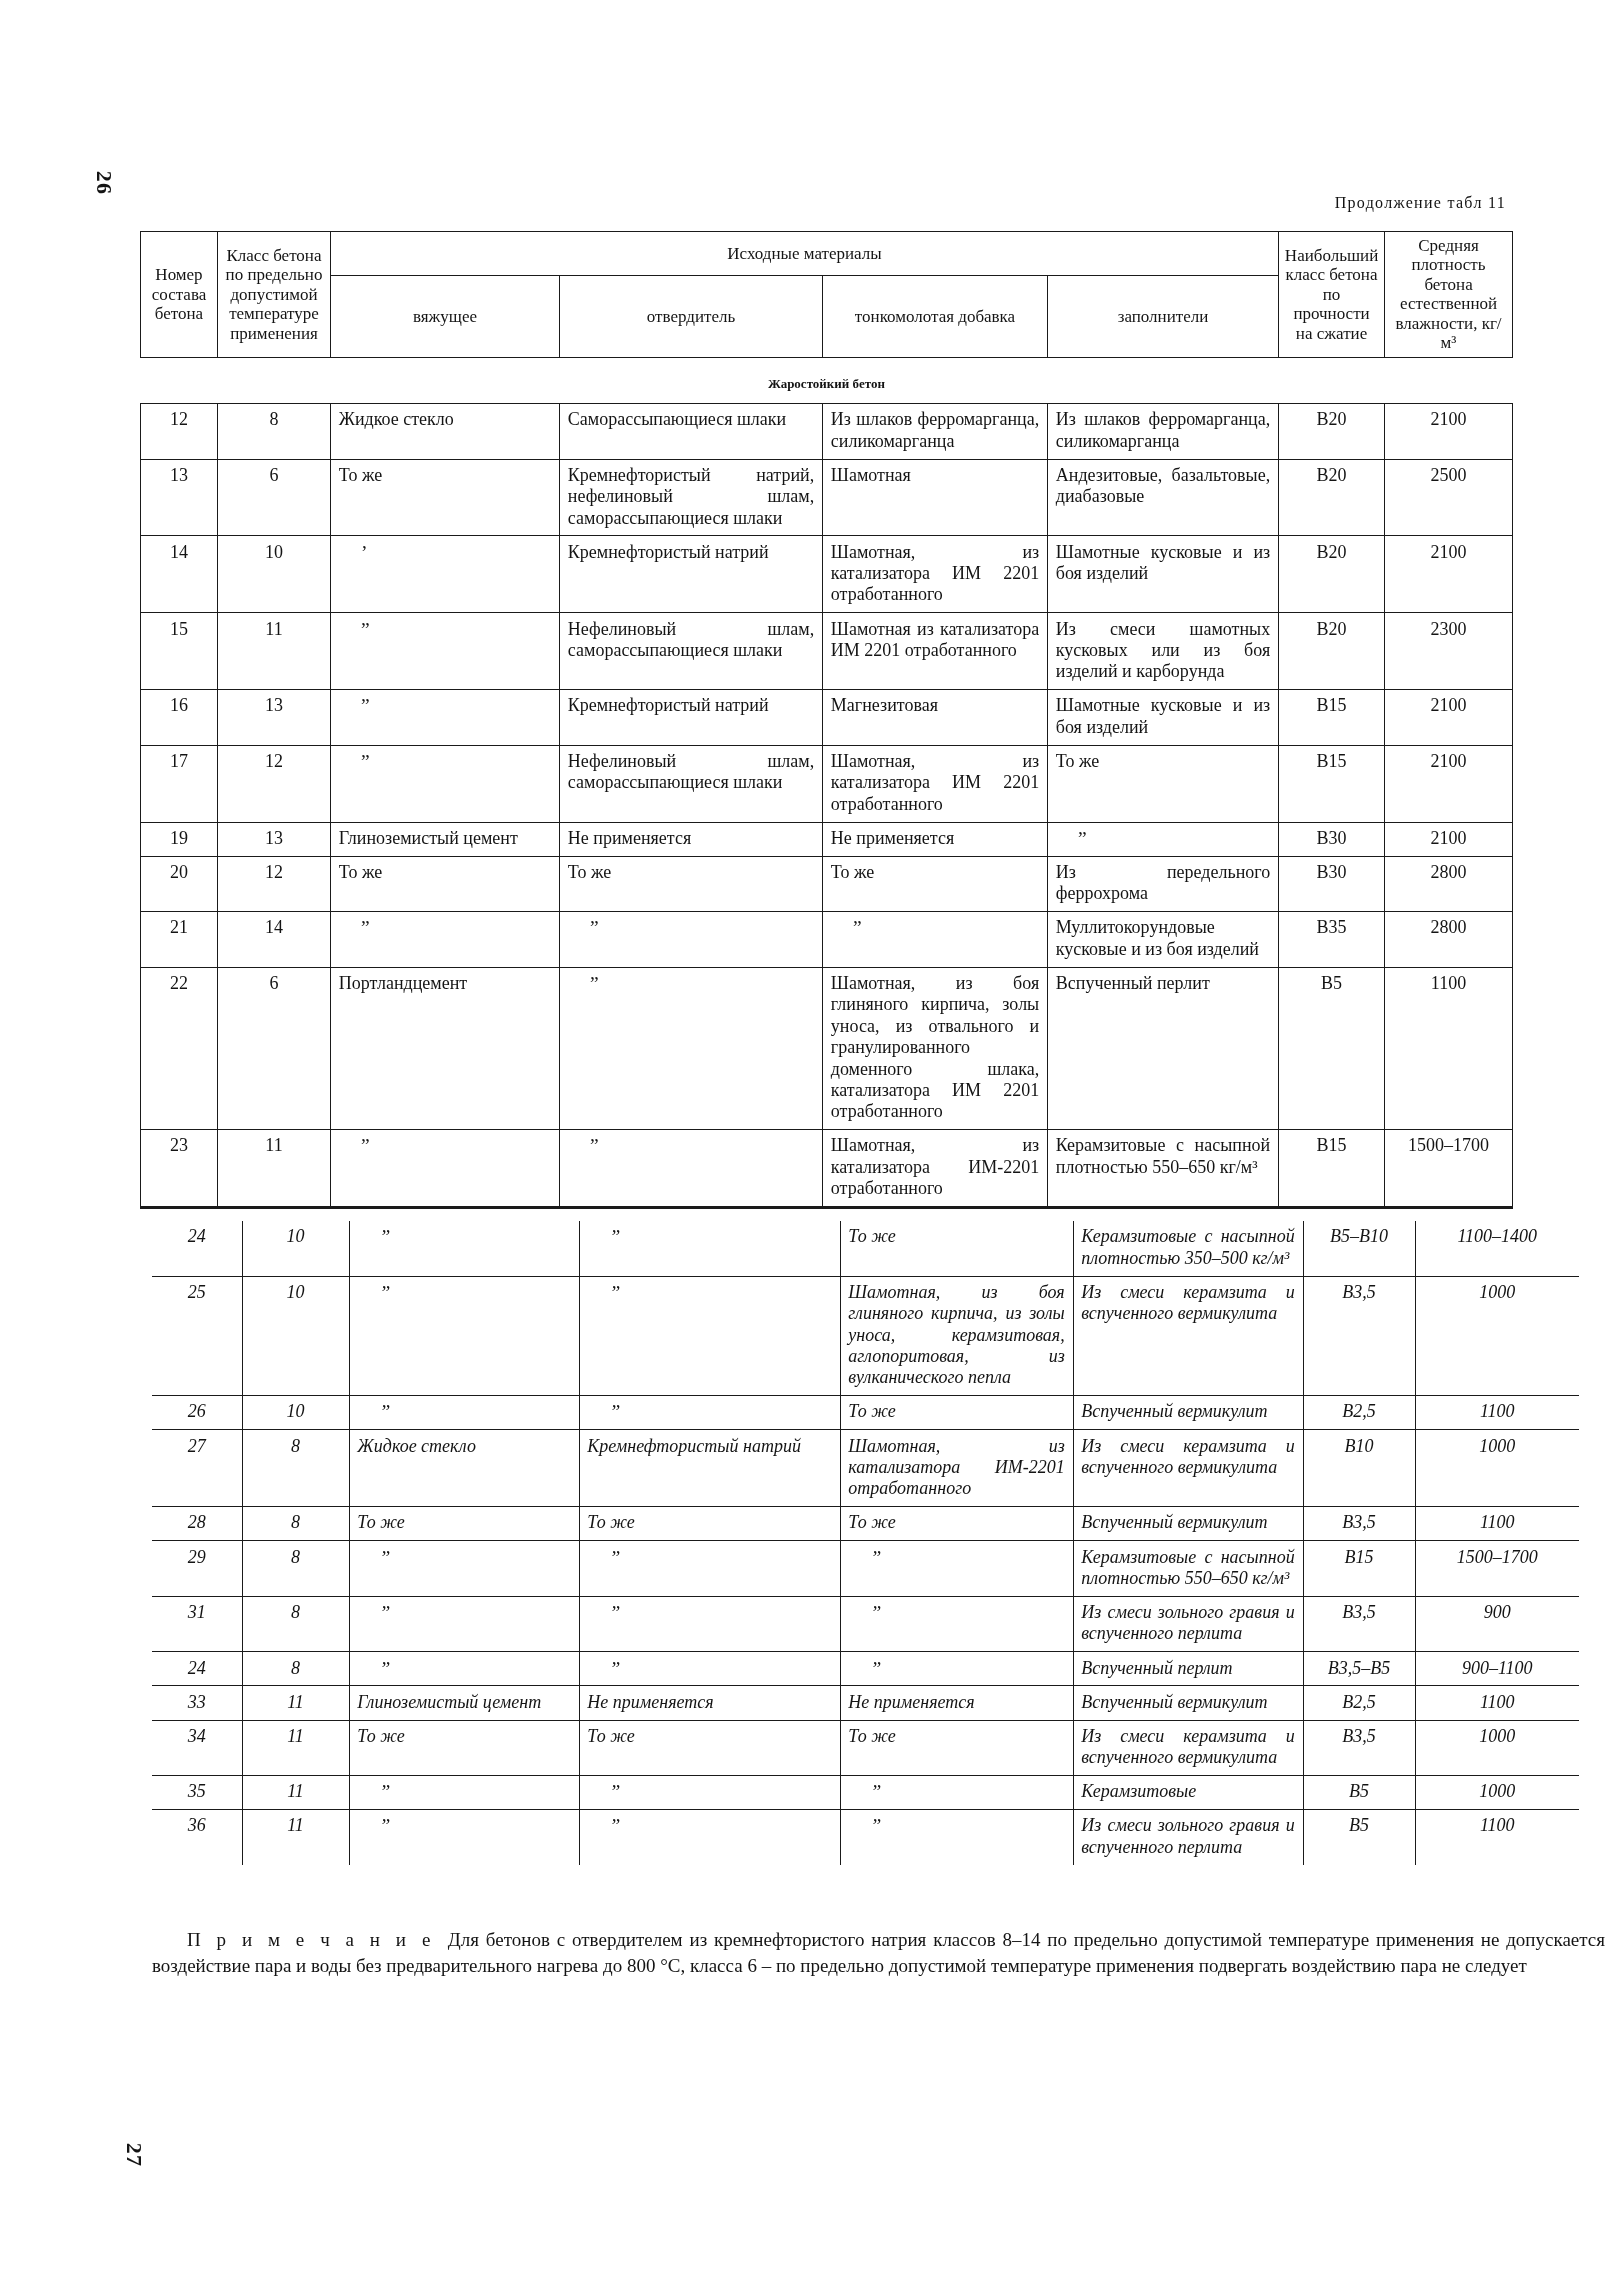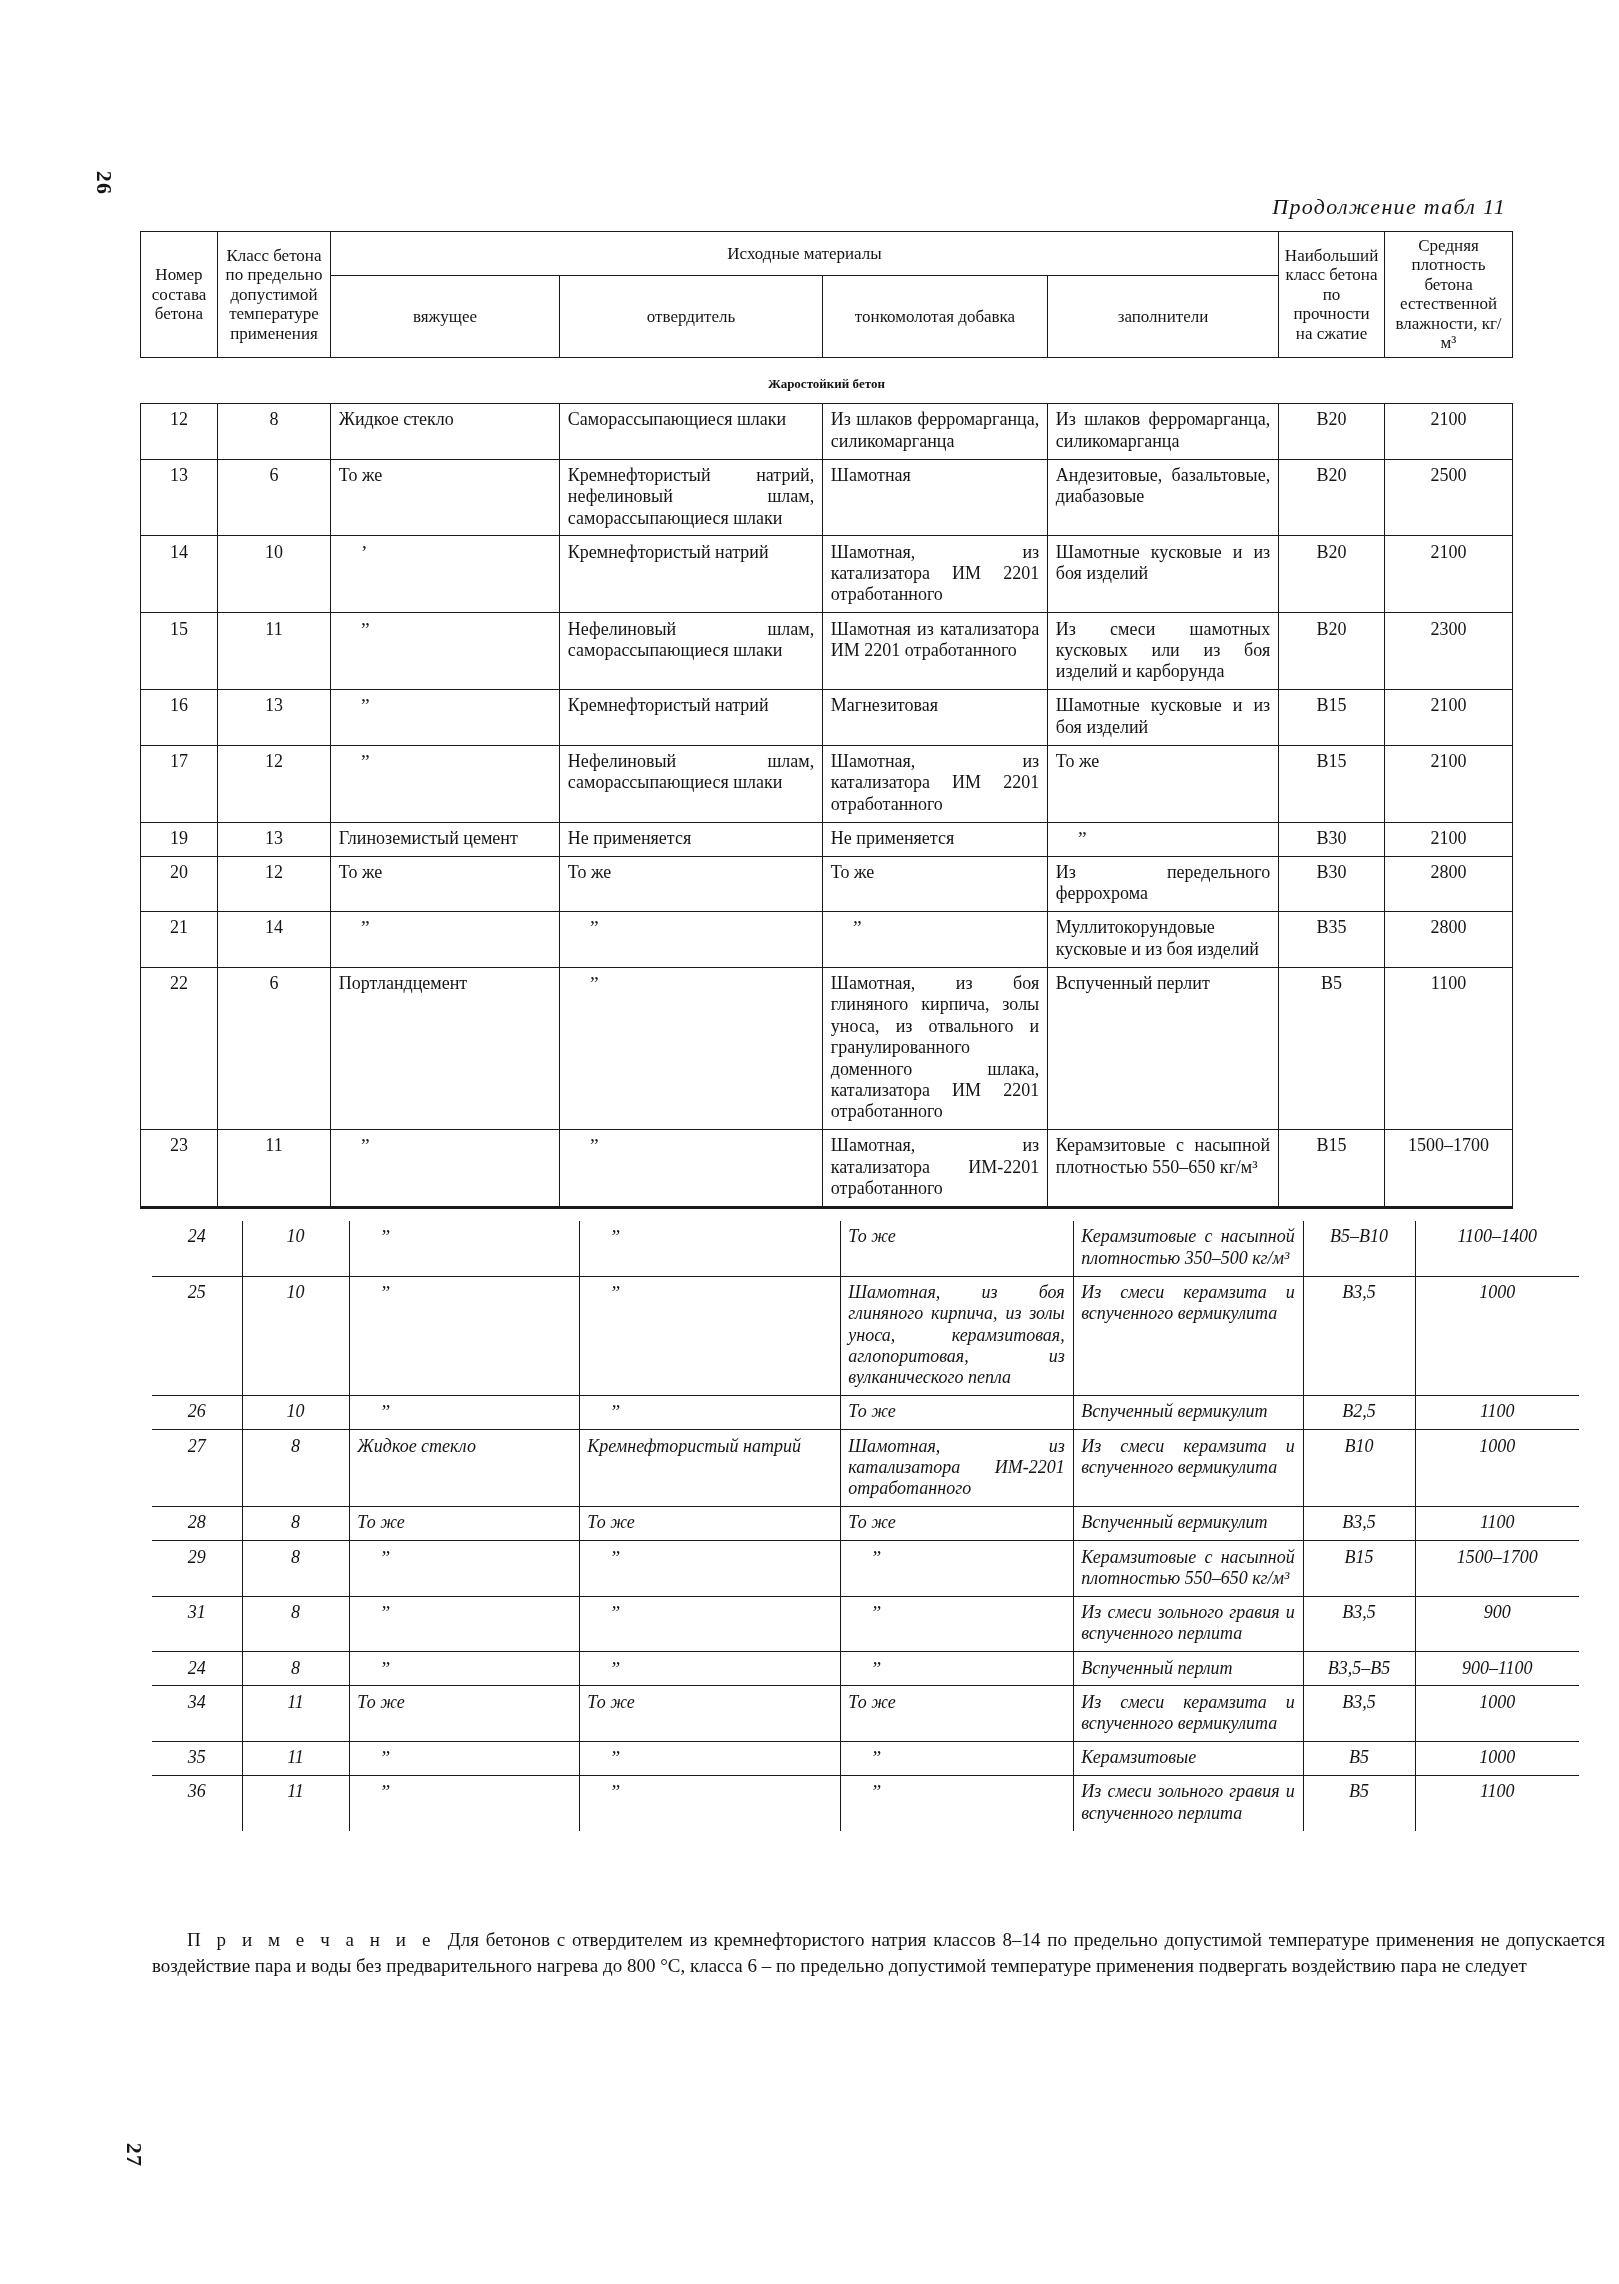--- a/index.html
+++ b/index.html
@@ -9,21 +9,21 @@
     margin:0 auto; overflow:hidden;
   }
   .pagenum {
     position:absolute; font-size:22px; font-weight:700;
     transform:rotate(90deg); letter-spacing:1.3px;
   }
   #pn-top { left:92px; top:170px; }
   #pn-bot { left:122px; top:2142px; }
   .caption {
     position:absolute; right:114px; top:194px;
-    font-style:italic; font-size:22px; letter-spacing:1.3px;
+    font-size:16px; letter-spacing:1.3px;
   }
   table { border-collapse:collapse; table-layout:fixed; background:#ffffff; }
   th, td { border:1.3px solid #1a1a1a; overflow:hidden; }
   th {
     font-weight:400; text-align:center; vertical-align:middle;
     font-size:17px; line-height:19.5px; padding:3.9px 5.2px;
   }
   #t1-head {
     position:absolute; left:140px; top:231px; width:1373px;
     border:1.9px solid #1a1a1a;
@@ -311,20 +311,30 @@
           <td class="col0">24</td>
           <td class="col1">8</td>
           <td class="col2 ditto">”</td>
           <td class="col3 ditto">”</td>
           <td class="col4 ditto">”</td>
           <td class="col5">Вспученный перлит</td>
           <td class="col6">В3,5–В5</td>
           <td class="col7">900–1100</td>
         </tr>
         <tr>
+          <td class="col0">33</td>
+          <td class="col1">11</td>
+          <td class="col2">Глиноземистый цемент</td>
+          <td class="col3">Не применяется</td>
+          <td class="col4">Не применяется</td>
+          <td class="col5">Вспученный вермикулит</td>
+          <td class="col6">В2,5</td>
+          <td class="col7">1100</td>
+        </tr>
+        <tr>
           <td class="col0">34</td>
           <td class="col1">11</td>
           <td class="col2">То же</td>
           <td class="col3">То же</td>
           <td class="col4">То же</td>
           <td class="col5">Из смеси керамзита и вспученного вермикулита</td>
           <td class="col6">В3,5</td>
           <td class="col7">1000</td>
         </tr>
         <tr>

